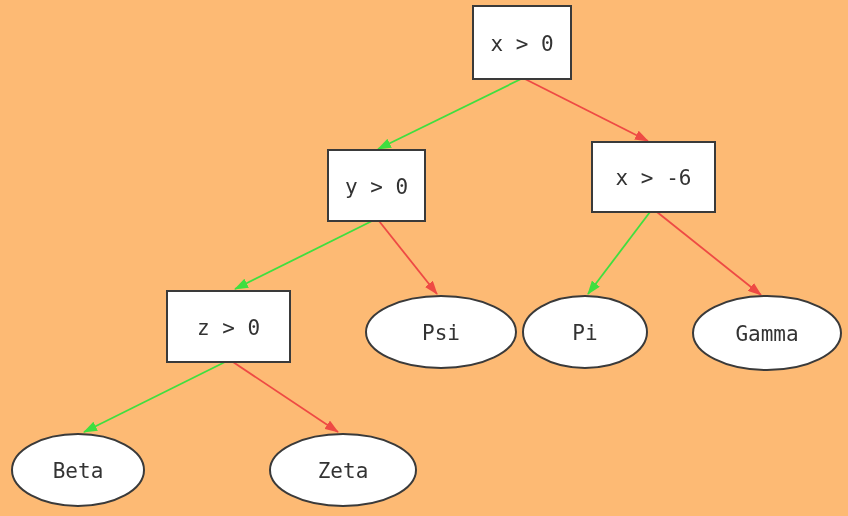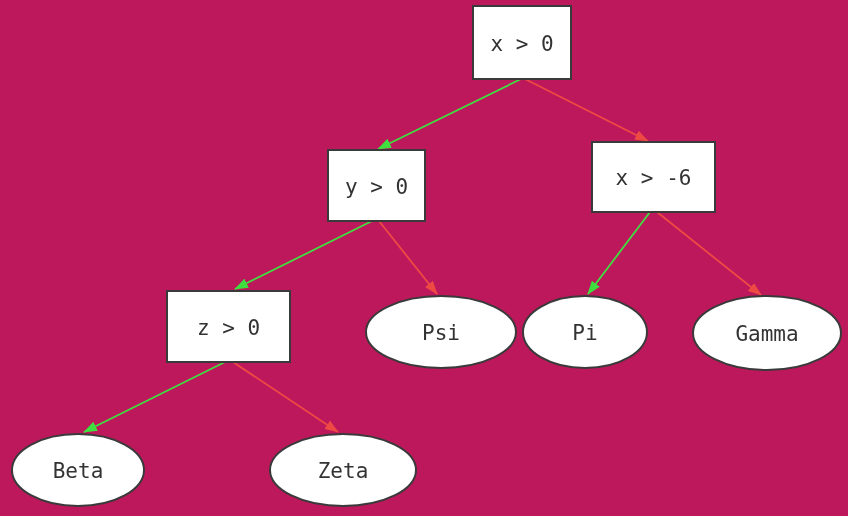--- a/index.html
+++ b/index.html
@@ -7,21 +7,21 @@
     padding: 0;
     width: 848px;
     height: 516px;
     background: #ffffff;
     overflow: hidden;
   }
   .stage {
     position: relative;
     width: 848px;
     height: 516px;
-    background: #be185d;
+    background: #fdba74;
   }
   svg text {
     font-family: "DejaVu Sans Mono", "Liberation Mono", monospace;
     font-size: 21px;
     fill: #333333;
     text-anchor: middle;
     dominant-baseline: central;
   }
   .node-shape {
     fill: #ffffff;

